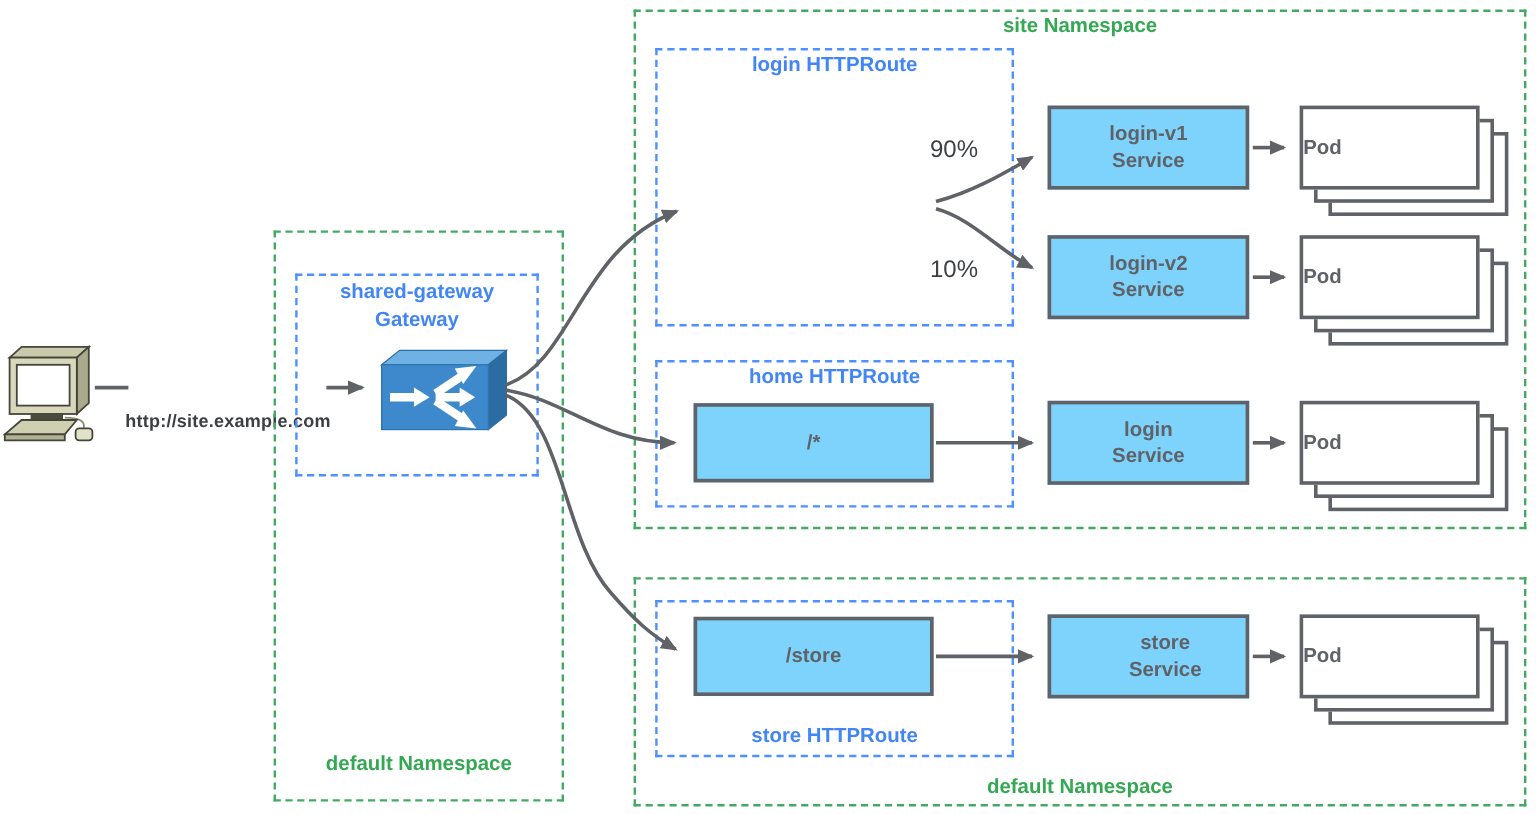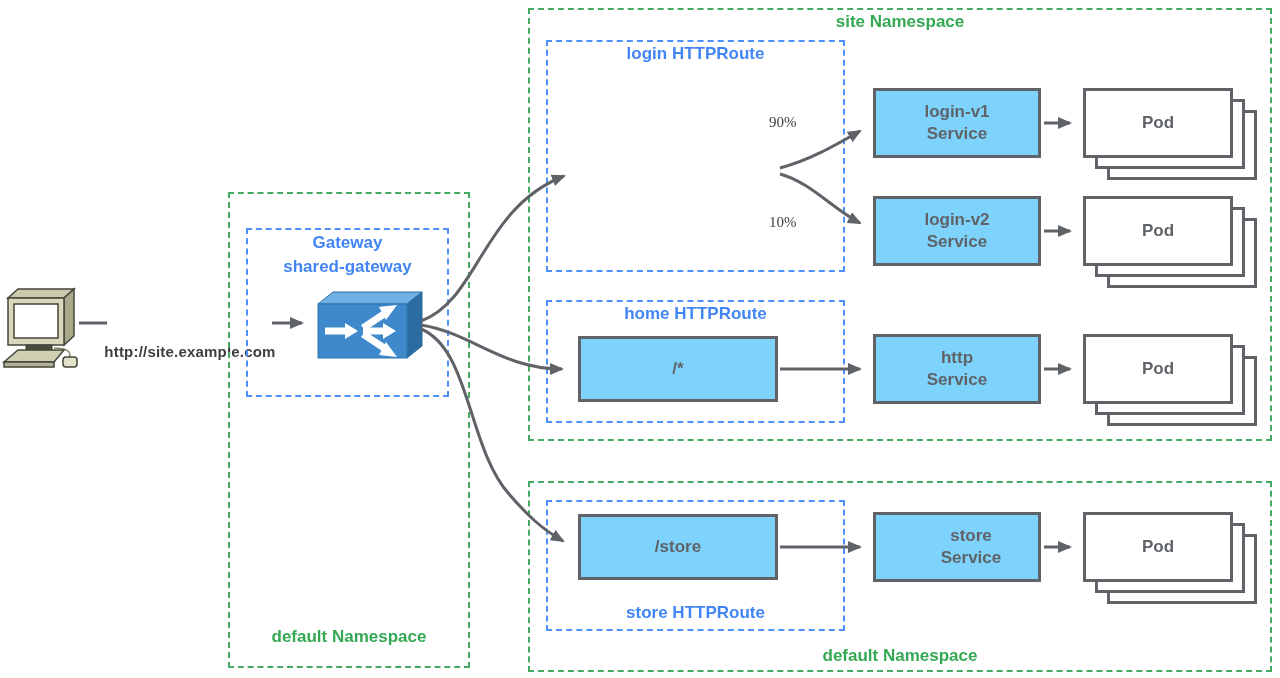--- a/index.html
+++ b/index.html
@@ -31,37 +31,37 @@
   }
   .route-label{
     position:absolute;left:0;width:100%;text-align:center;
     color:#4285f4;font-size:17px;font-weight:bold;
   }
   .gw-label{
     position:absolute;left:0;width:100%;text-align:center;
     color:#4285f4;font-size:17px;font-weight:bold;line-height:24px;
   }
   .pct{
-    position:absolute;width:52px;text-align:left;
-    color:#3c4043;font-size:15px;font-weight:400;font-family:Liberation Serif, serif;
+    position:absolute;width:52px;text-align:center;
+    color:#3c4043;font-size:20px;font-weight:400;
   }
   .url{
     position:absolute;text-align:center;color:#3c4043;
     font-size:15px;font-weight:bold;letter-spacing:0.2px;
   }
   
   .pod-stack{position:absolute;width:176px;height:94px;}
   .pod-layer{
     position:absolute;width:150px;height:70px;box-sizing:border-box;
     background:#fff;border:3px solid #5f6368;
   }
   .pod-front{
     position:absolute;left:0;top:0;width:150px;height:70px;box-sizing:border-box;
     background:#fff;border:3px solid #5f6368;color:#5f6368;
-    display:flex;align-items:center;justify-content:center;
+    display:flex;align-items:center;justify-content:flex-start;
     font-size:17px;font-weight:bold;
   }
   svg.overlay{position:absolute;left:0;top:0;pointer-events:none;}
 </style>
 </head>
 <body>
 
 <div id="canvas">
 
   <svg class="abs" style="left:2px;top:286px;" width="82" height="86" viewBox="0 0 82 86">
@@ -81,22 +81,22 @@
     <rect x="61" y="71" width="14" height="10" rx="3" fill="#e2e2c9" stroke="#45453a" stroke-width="1.5"></rect>
   </svg>
 
   <div class="url" style="left:104px;top:315px;width:172px;margin-top:28px;">http://site.example.com</div>
 
   <div class="ns" style="left:228px;top:192px;width:242px;height:476px;"></div>
   <div class="ns-label" style="left:228px;top:627px;width:242px;">default Namespace</div>
 
   <div class="route" style="left:246px;top:228px;width:203px;height:169px;"></div>
   <div class="gw-label" style="left:246px;top:231px;width:203px;">
+    <div>shared-gateway</div>
     <div>Gateway</div>
-    <div>shared-gateway</div>
   </div>
 
   <svg class="abs" style="left:316px;top:290px;" width="108" height="70" viewBox="0 0 108 70">
     <polygon points="2,14 17,2 106,2 91,14" fill="#6fb1e3" stroke="#2b6da2" stroke-width="1"></polygon>
     <polygon points="91,14 106,2 106,56 91,68" fill="#2b6da2" stroke="#2b6da2" stroke-width="1"></polygon>
     <rect x="2" y="14" width="89" height="54" fill="#3d89cc" stroke="#2e75ae" stroke-width="1"></rect>
 
     <line x1="9" y1="41" x2="30" y2="41" stroke="#ffffff" stroke-width="7"></line>
     <polygon points="29,33 42,41 29,49" fill="#ffffff"></polygon>
 
@@ -124,21 +124,21 @@
     <span>login-v2</span>
     <span>Service</span>
   </div>
 
   <div class="route" style="left:546px;top:300px;width:299px;height:123px;"></div>
   <div class="route-label" style="left:546px;top:304px;width:299px;">home HTTPRoute</div>
   <div class="node" style="left:578px;top:336px;width:200px;height:66px;">
     <span>/*</span>
   </div>
   <div class="node" style="left:873px;top:334px;width:168px;height:70px;">
-    <span>http</span>
+    <span>login</span>
     <span>Service</span>
   </div>
 
   <div class="ns" style="left:528px;top:481px;width:744px;height:191px;"></div>
   <div class="ns-label" style="left:528px;top:646px;width:744px;">default Namespace</div>
 
   <div class="route" style="left:546px;top:500px;width:299px;height:131px;"></div>
   <div class="route-label" style="left:546px;top:603px;width:299px;">store HTTPRoute</div>
   <div class="node" style="left:578px;top:514px;width:200px;height:66px;">
     <span>/store</span>

